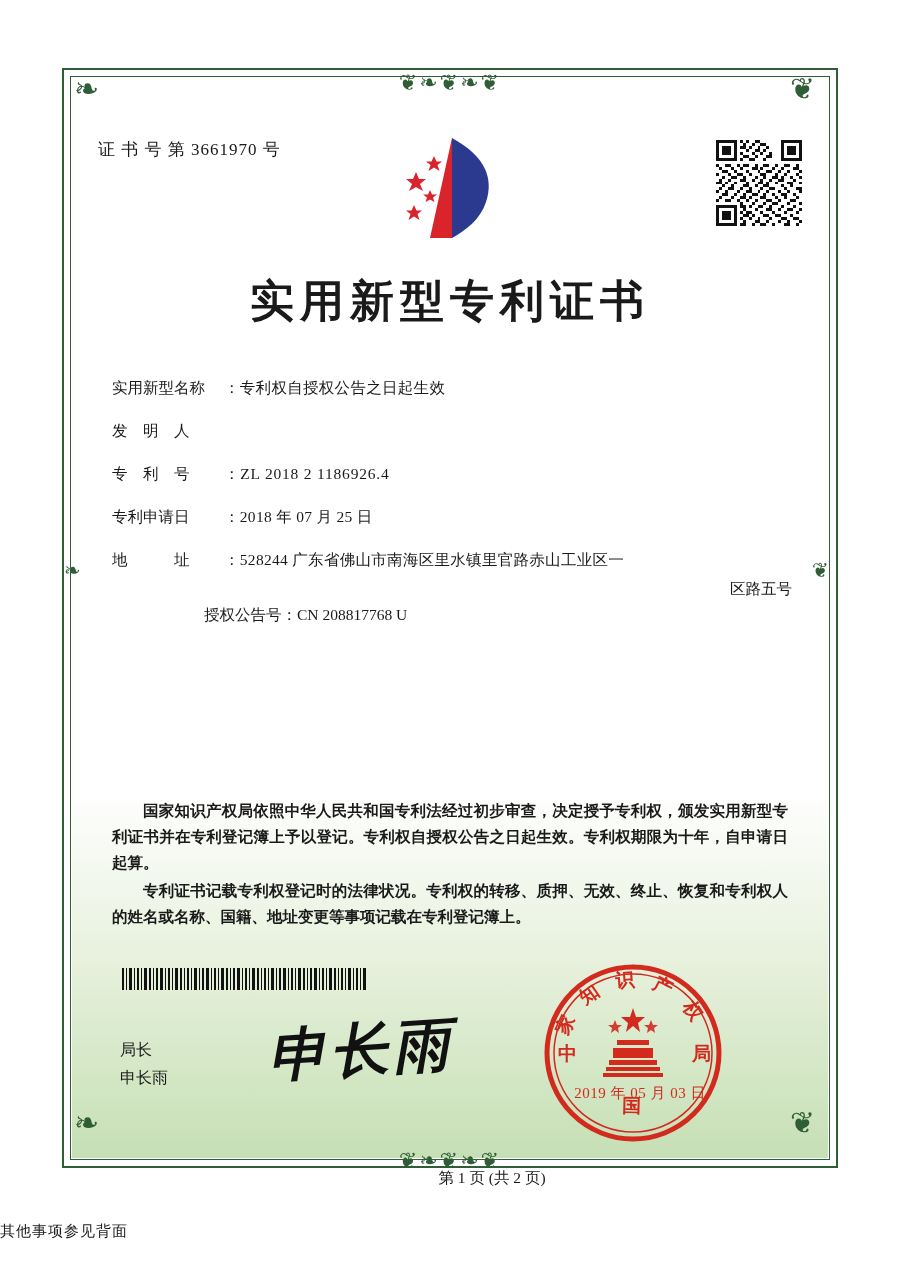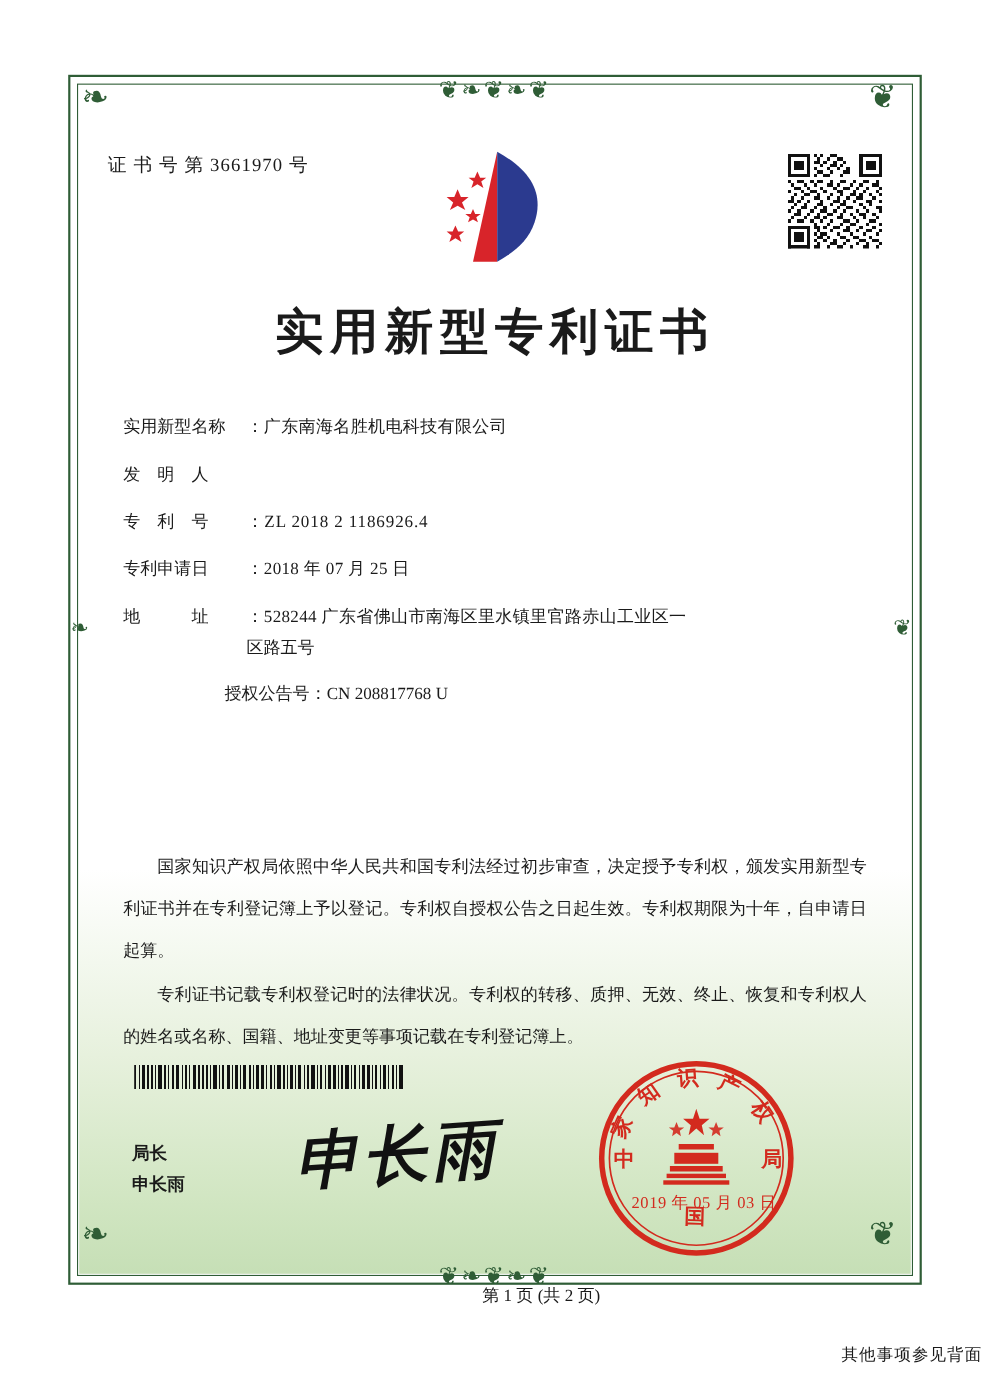--- a/index.html
+++ b/index.html
@@ -156,40 +156,42 @@
     flex: 1 1 auto;
     letter-spacing: 0.3px;
   }
   .fvalue.mono {
     font-family: "Liberation Serif", serif;
     letter-spacing: 0.8px;
   }
   .addr-cont {
     margin-left: 112px;
     margin-top: -14px;
-    margin-bottom: 20px;
+    margin-bottom: 5px;
+    text-align: right;
   }
   .pubrow {
     display: flex;
     align-items: baseline;
     white-space: nowrap;
   }
   .pubrow .seg2 {
     margin-left: 92px;
   }
 
   
   .body-text {
     position: absolute;
     left: 112px;
-    top: 770px;
+    top: 798px;
     width: 676px;
     font-size: 15.5px;
-    line-height: 38px;
+    line-height: 26px;
     text-align: justify;
+    font-weight: bold;
   }
   .body-text p {
     margin: 0 0 2px 0;
     text-indent: 2em;
   }
 
   
   .barcode {
     position: absolute;
     left: 122px;
@@ -198,21 +200,20 @@
     height: 22px;
   }
 
   
   .sig-labels {
     position: absolute;
     left: 120px;
     top: 1036px;
     font-size: 16px;
     line-height: 28px;
-    font-weight: bold;
   }
   .sig-script {
     position: absolute;
     left: 268px;
     top: 1012px;
     font-size: 58px;
     font-family: "DejaVu Serif", serif;
     font-style: italic;
     font-weight: bold;
     letter-spacing: 4px;
@@ -247,21 +248,21 @@
     width: 900px;
     text-align: center;
     font-size: 15.5px;
     padding-left: 42px;
   }
   .footer-note {
     position: absolute;
     left: 0;
     top: 1222px;
     width: 893px;
-    text-align: right;
+    text-align: left;
     font-size: 15px;
     letter-spacing: 1px;
   }
 </style>
 </head>
 <body>
 
 <div class="page">
 
   <div class="frame-outer"></div>
@@ -491,21 +492,21 @@
       </g>
     </svg>
   </div>
 
   <div class="main-title">实用新型专利证书</div>
 
   <div class="fields">
 
     <div class="frow">
       <span class="flabel">实用新型名称</span>
-      <span class="fvalue">：<span>广东南海名胜机电科技有限公司</span></span>
+      <span class="fvalue">：<span>专利权自授权公告之日起生效</span></span>
     </div>
 
     <div class="frow">
       <span class="flabel">发　明　人</span>
     </div>
 
     <div class="frow">
       <span class="flabel">专　利　号</span>
       <span class="fvalue mono">：<span>ZL 2018 2 1186926.4</span></span>
     </div>

